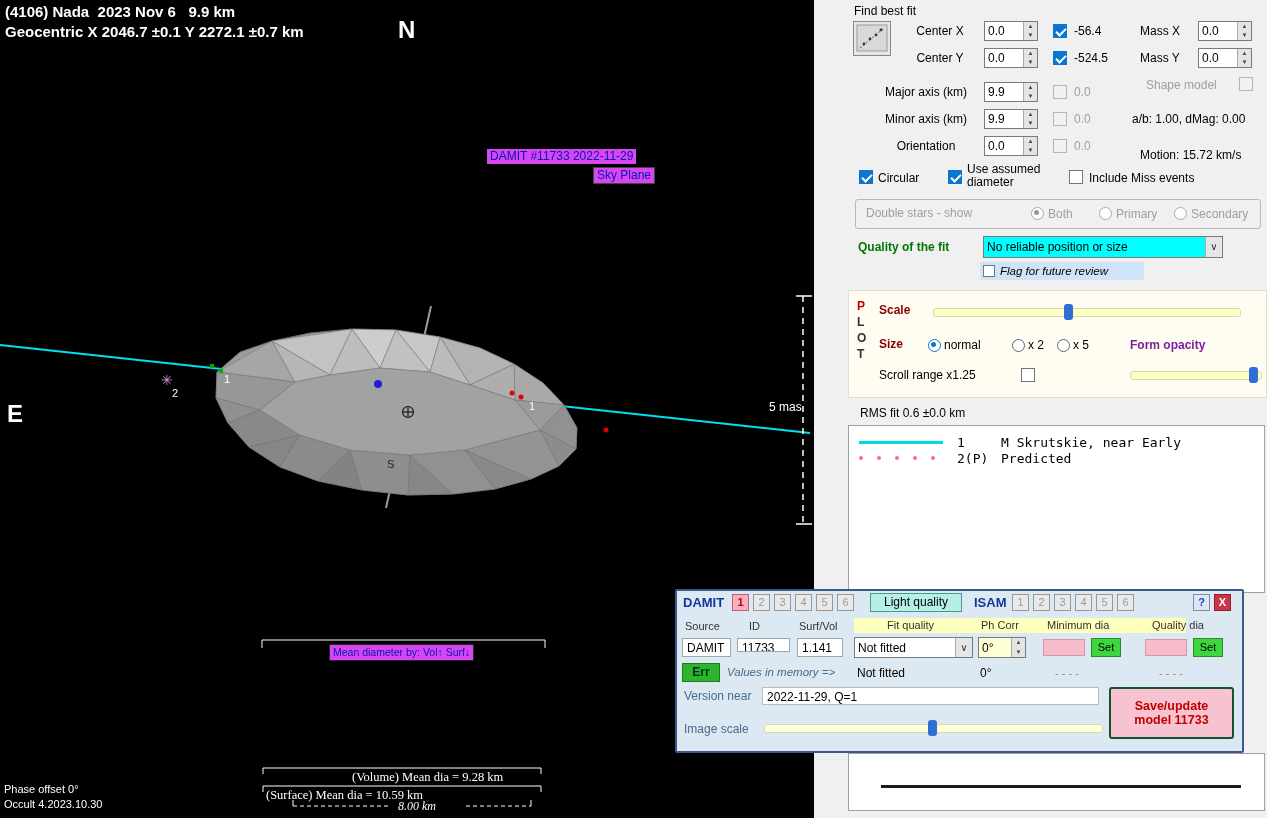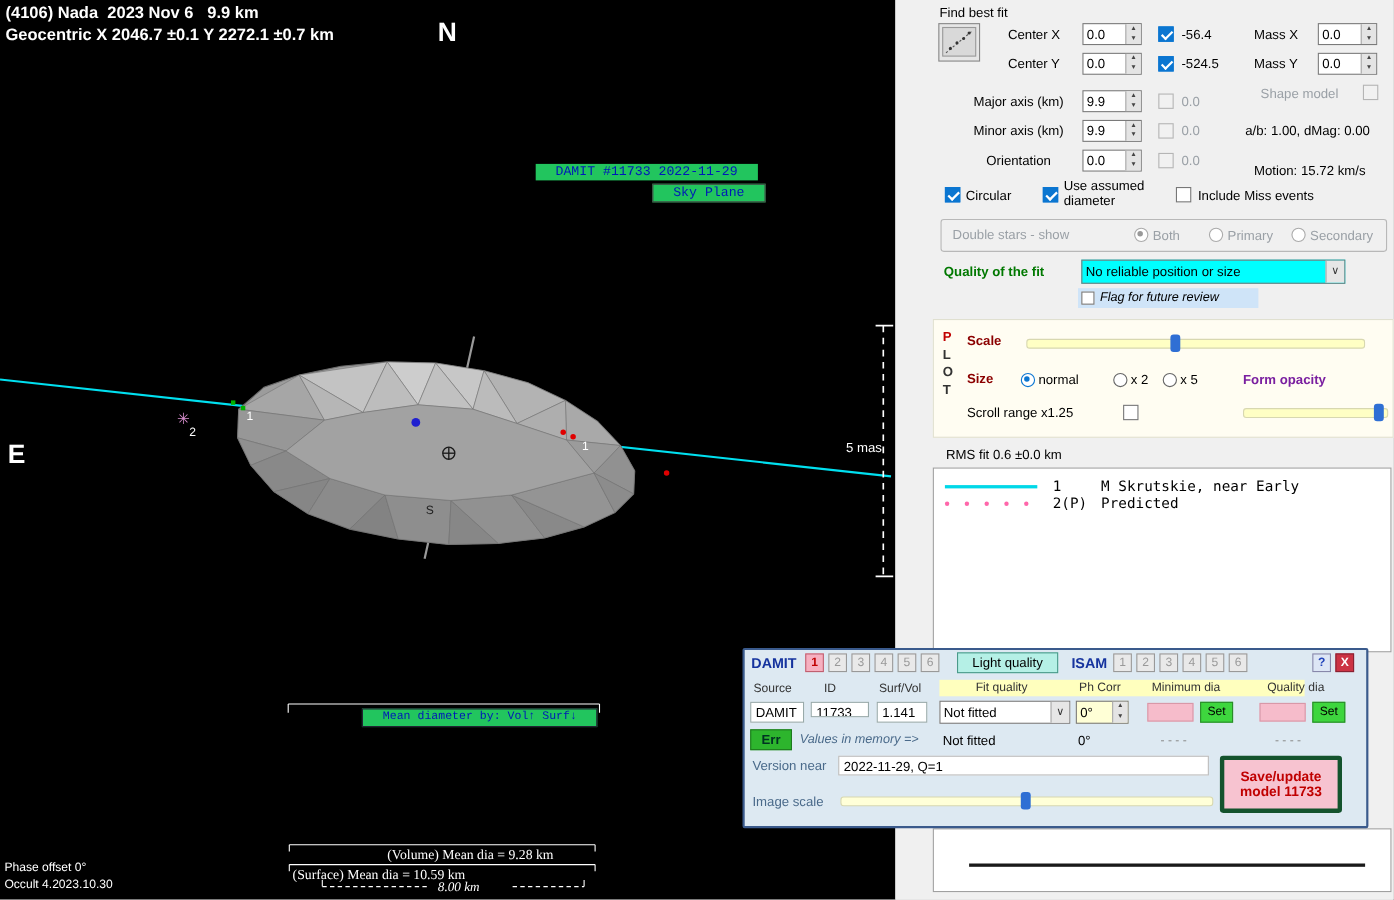--- a/index.html
+++ b/index.html
@@ -4,21 +4,21 @@
 <style>
   html,body{margin:0;padding:0;background:#d0d0d0;}
   #root{position:relative;width:1267px;height:818px;background:#f0f0f0;
         font-family:"Liberation Sans",sans-serif;overflow:hidden;}
   .abs{position:absolute;}
   
   #canvas{left:0;top:0;width:814px;height:818px;background:#000;}
   .ctext{position:absolute;color:#fff;white-space:pre;font-family:"Liberation Sans",sans-serif;}
   .bold{font-weight:bold;}
   .serif{font-family:"Liberation Serif",serif;}
-  .tag{position:absolute;background:#22c55e;color:#0018b8;font-size:12px;line-height:15px;padding:0 18px;white-space:pre;font-family:Liberation Mono, monospace;}
+  .tag{position:absolute;background:#d946ef;color:#0018b8;font-size:12px;line-height:15px;padding:0 3px;white-space:pre;}
   .tag.bordered{border:1px solid #444;}
   .tag.small{font-size:10.5px;border:1px solid #223;}
   
   #side{left:814px;top:0;width:453px;height:818px;background:#f0f0f0;}
   .lbl{position:absolute;font-size:12px;color:#000;white-space:pre;}
   .lblr{text-align:center;}
   .grayt{color:#9aa0a6;}
   .navy{color:#15339e;font-weight:bold;}
   .steel{color:#4a6a8a;}
   .maroon{color:#8b0000;font-weight:bold;}
@@ -56,21 +56,21 @@
           background:#e9e9e9;color:#999;border:1px solid #999;box-sizing:border-box;}
   .sq-btn.active{background:#f6b0c0;color:#c00000;border-color:#c06070;font-weight:bold;}
   .sq-btn.help{background:#dde6f5;color:#2244bb;font-weight:bold;border-color:#88a;}
   .sq-btn.close{background:#cc3344;color:#fff;font-weight:bold;border-color:#882233;}
   .field{position:absolute;background:#fff;border:1px solid #9aa;font-size:12px;padding:2px 0 0 4px;box-sizing:border-box;white-space:pre;overflow:hidden;}
   .pinkbox{position:absolute;background:#f6bccb;border:1px solid #d898a8;box-sizing:border-box;}
   .setbtn{position:absolute;width:30px;height:19px;background:#3ed63e;border:1px solid #2a8a2a;
           font-size:11px;text-align:center;line-height:17px;color:#000;box-sizing:border-box;}
   .errbtn{position:absolute;width:38px;height:19px;background:#2db52d;border:1px solid #1e7a1e;
           font-size:12px;font-weight:bold;text-align:center;line-height:17px;color:#032;box-sizing:border-box;}
-  .savebtn{position:absolute;width:111px;height:52px;background:#f7c3d0;border:4px solid #14532d;
+  .savebtn{position:absolute;width:125px;height:52px;background:#f7c3d0;border:2px solid #14532d;
            border-radius:3px;color:#c00000;font-weight:bold;font-size:12.5px;text-align:center;
            display:flex;align-items:center;justify-content:center;padding:16px 10px;box-sizing:border-box;}
   .yellowband{position:absolute;background:#ffffbe;}
   .hdr11{position:absolute;font-size:11px;color:#333;white-space:pre;}
   .legend-row{position:absolute;left:0;right:0;height:16px;display:flex;align-items:center;font-size:13px;}
   .legend-sample{width:108px;padding-left:10px;display:flex;align-items:center;box-sizing:border-box;}
   .legend-num{width:44px;}
   .dotrow{display:flex;gap:14px;}
   .dotrow i{width:4px;height:4px;background:#ff66aa;border-radius:50%;}
 </style>

